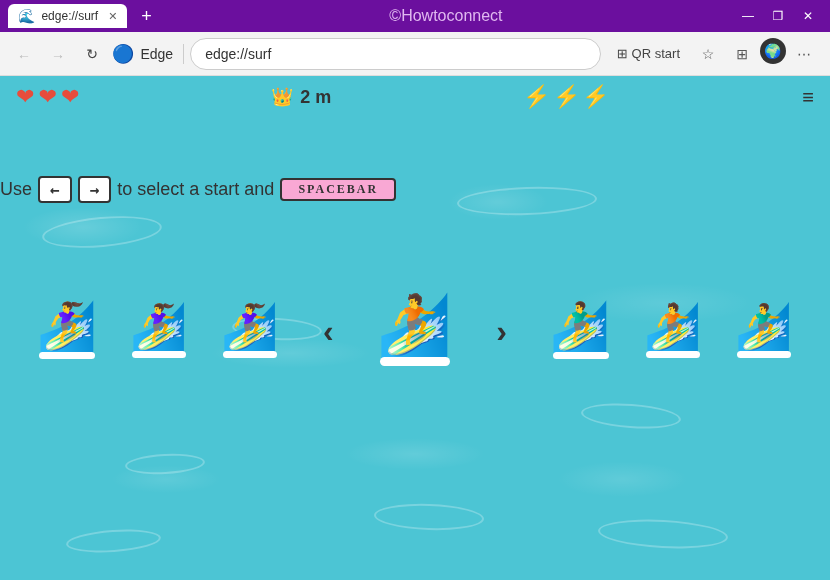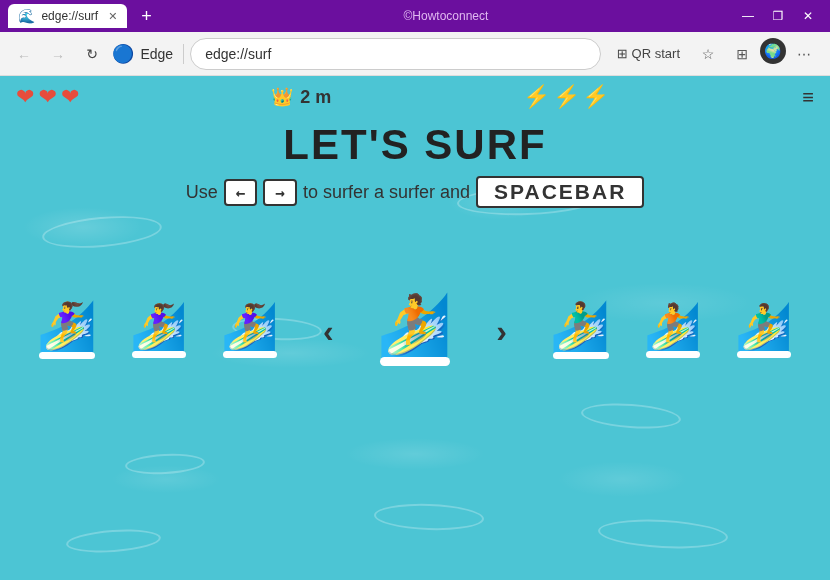--- a/index.html
+++ b/index.html
@@ -34,21 +34,21 @@
       font-size: 11px;
       color: #666;
       margin-left: 4px;
     }
     .new-tab-btn {
       color: white;
       font-size: 18px;
       cursor: pointer;
       padding: 0 6px;
     }
-    .titlebar-center { color: #e0b8f0; font-size: 12px; }
+    .titlebar-center { color: #e0b8f0; font-size: 16px; }
     .titlebar-right { display: flex; gap: 2px; }
     .win-btn {
       width: 28px;
       height: 20px;
       display: flex;
       align-items: center;
       justify-content: center;
       cursor: pointer;
       border-radius: 3px;
       font-size: 12px;
@@ -200,45 +200,45 @@
     .instructions {
       position: absolute;
       top: 100px;
       left: 0;
       right: 0;
       text-align: center;
       font-size: 18px;
       color: #333;
       display: flex;
       align-items: center;
-      justify-content: center;
+      justify-content: flex-start;
       gap: 6px;
       flex-wrap: wrap;
     }
     .key-box {
       border: 2px solid #333;
       border-radius: 4px;
       padding: 2px 10px;
       font-weight: bold;
       font-family: monospace;
       font-size: 16px;
       display: inline-flex;
       align-items: center;
       background: white;
     }
     .spacebar-box {
       border: 2px solid #333;
       border-radius: 4px;
       padding: 2px 16px;
       font-weight: bold;
-      font-family: Liberation Sans, sans-serif;
-      font-size: 21px;
+      font-family: Liberation Serif, serif;
+      font-size: 12px;
       display: inline-flex;
       align-items: center;
-      background: #ffffff;
+      background: #f9a8d4;
       letter-spacing: 2px;
     }
 
     
     .surfer-row {
       position: absolute;
       top: 220px;
       left: 0;
       right: 0;
       display: flex;
@@ -334,27 +334,26 @@
       <span>2 m</span>
     </div>
     <div class="lightning-display">
       <span style="font-size:22px;color:#555;">⚡</span>
       <span style="font-size:22px;color:#555;">⚡</span>
       <span style="font-size:22px;color:#555;">⚡</span>
     </div>
     <div class="menu-btn">≡</div>
   </div>
 
-  <div class="game-title">LET'S SURF</div>
 
   <div class="instructions">
     <span>Use</span>
     <span class="key-box">←</span>
     <span class="key-box">→</span>
-    <span>to surfer a surfer and</span>
+    <span>to select a start and</span>
     <span class="spacebar-box">SPACEBAR</span>
   </div>
 
   <div class="surfer-row">
 
     <div class="surfer-on-board">
       <span style="font-size:48px;line-height:1;">🏄‍♀️</span>
       <div style="width:56px;height:7px;background:white;border-radius:4px;margin-top:1px;"></div>
     </div>
 

